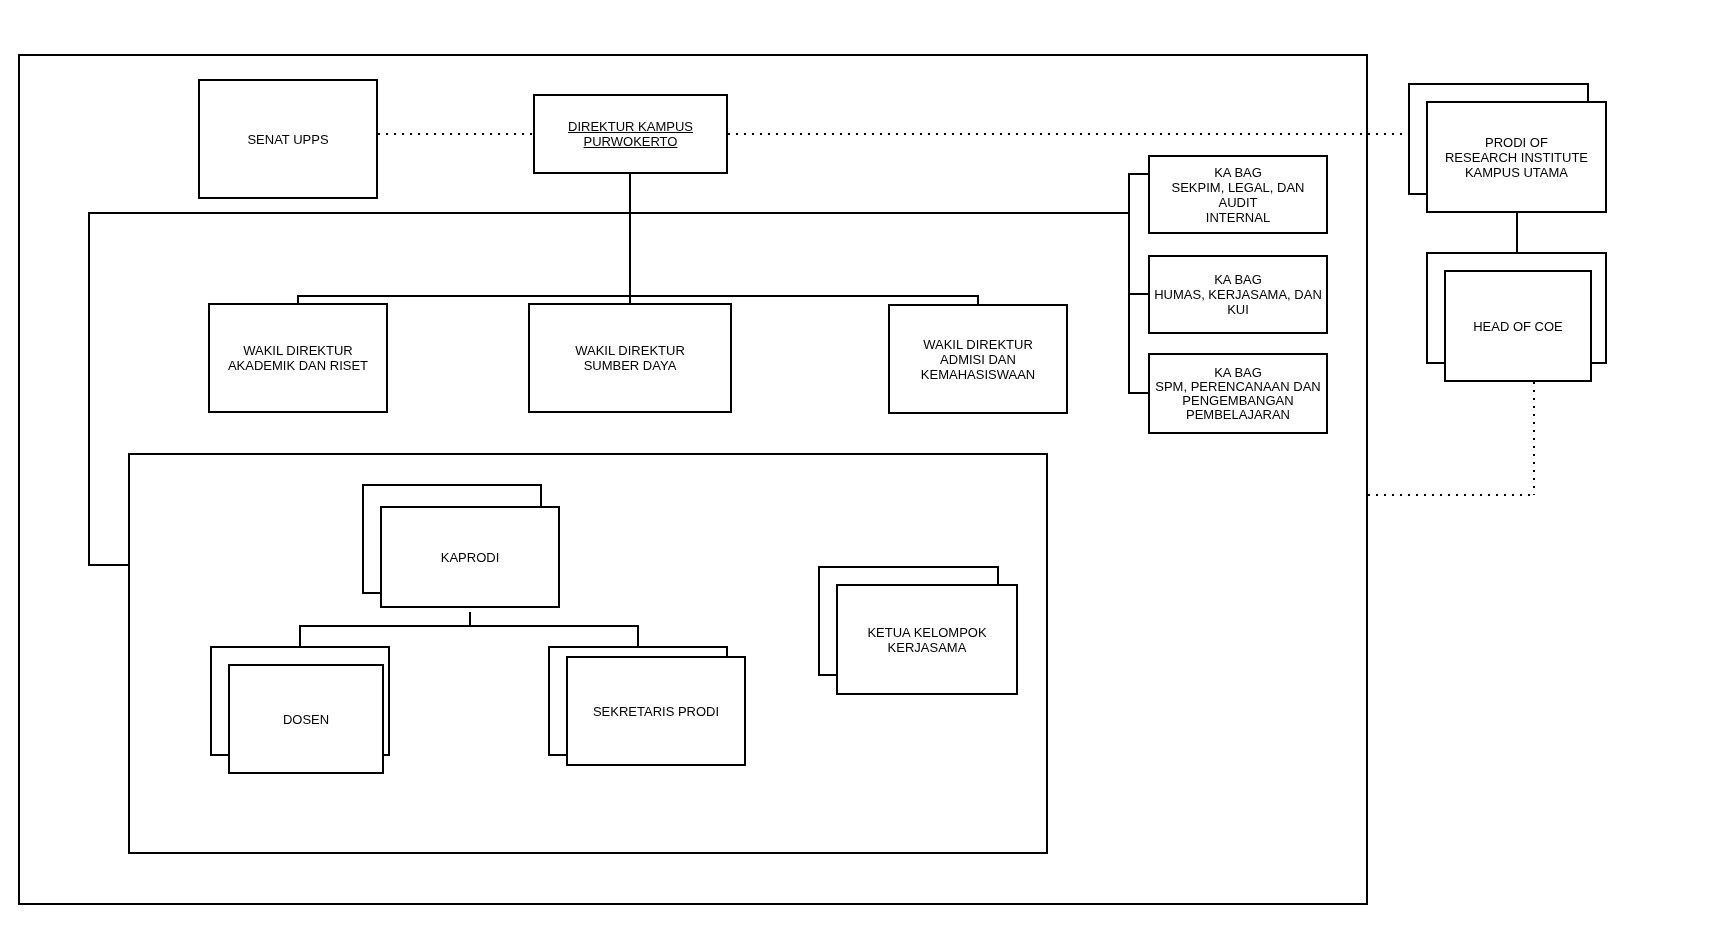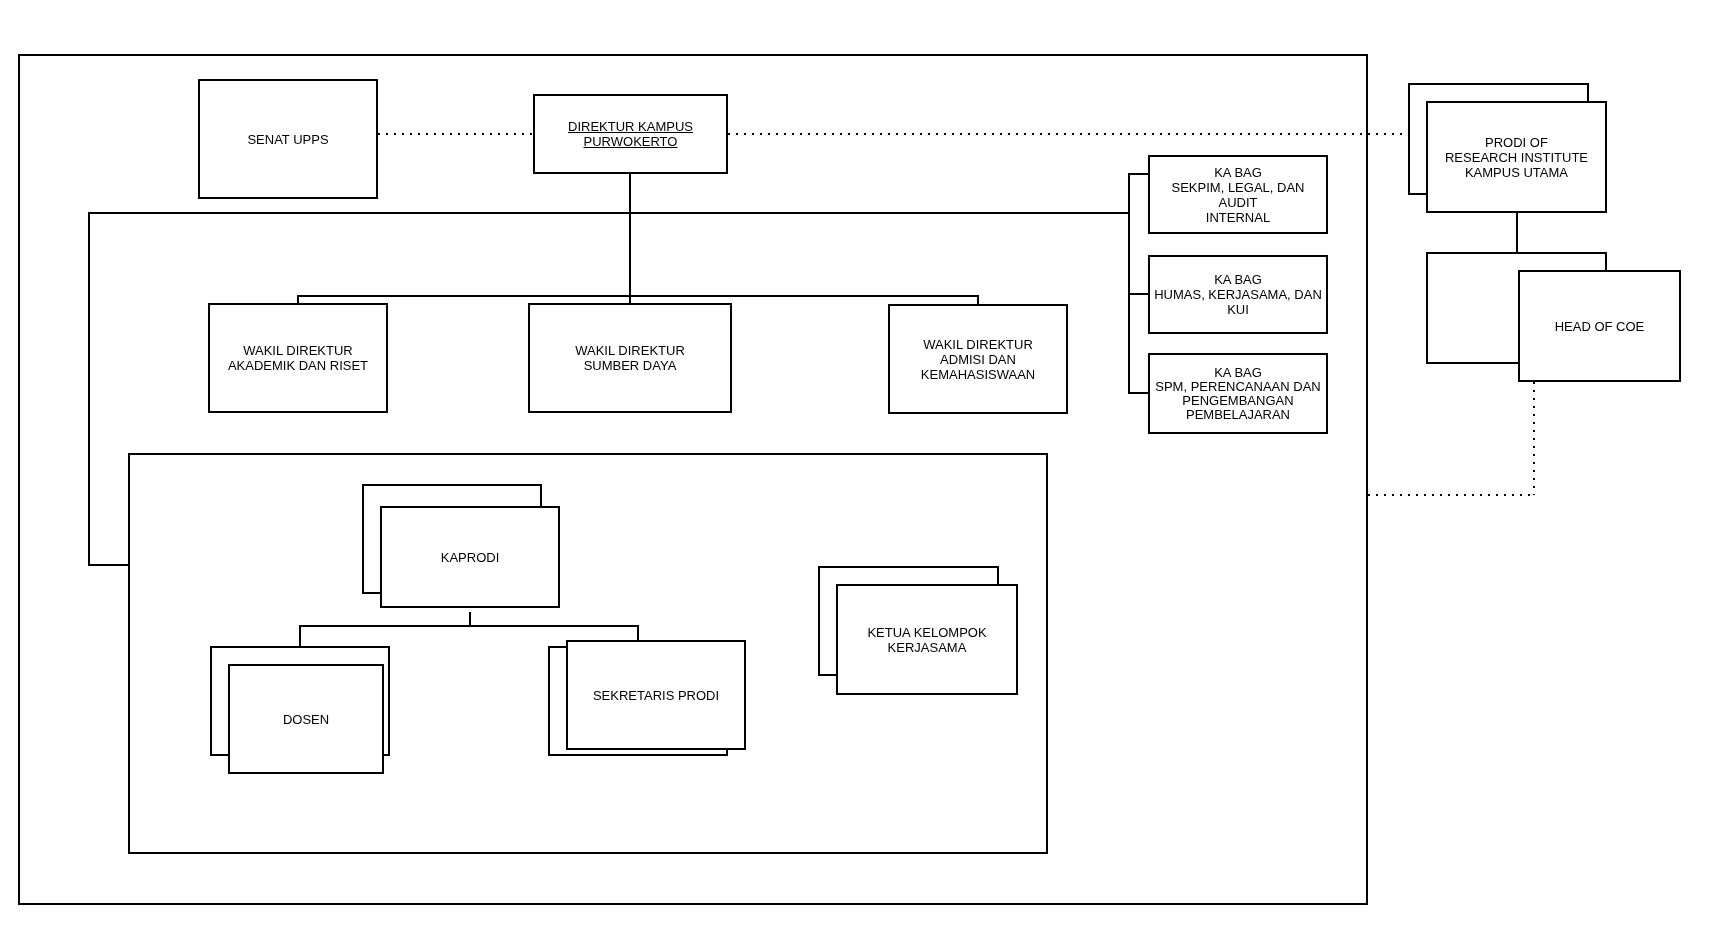--- a/index.html
+++ b/index.html
@@ -87,24 +87,24 @@
 
   <div class="node" style="left:1148px; top:353px; width:180px; height:81px; line-height:14px;">KA BAG
 SPM, PERENCANAAN DAN
 PENGEMBANGAN
 PEMBELAJARAN</div>
 
   <div class="node" style="left:1426px; top:101px; width:181px; height:112px;">PRODI OF
 RESEARCH INSTITUTE
 KAMPUS UTAMA</div>
 
-  <div class="node" style="left:1518px; top:270px; width:163px; height:112px;">HEAD OF COE</div>
+  <div class="node" style="left:1444px; top:270px; width:148px; height:112px;">HEAD OF COE</div>
 
   <div class="node" style="left:380px; top:506px; width:180px; height:102px;">KAPRODI</div>
 
   <div class="node" style="left:228px; top:664px; width:156px; height:110px;">DOSEN</div>
 
-  <div class="node" style="left:566px; top:640px; width:180px; height:110px;">SEKRETARIS PRODI</div>
+  <div class="node" style="left:566px; top:656px; width:180px; height:110px;">SEKRETARIS PRODI</div>
 
   <div class="node" style="left:836px; top:584px; width:182px; height:111px;">KETUA KELOMPOK
 KERJASAMA</div>
 
 </div>
 
 </body></html>

